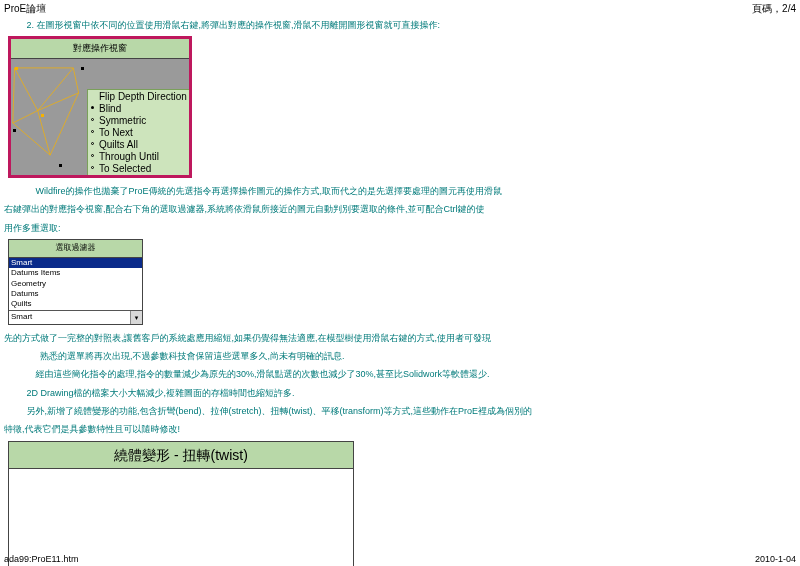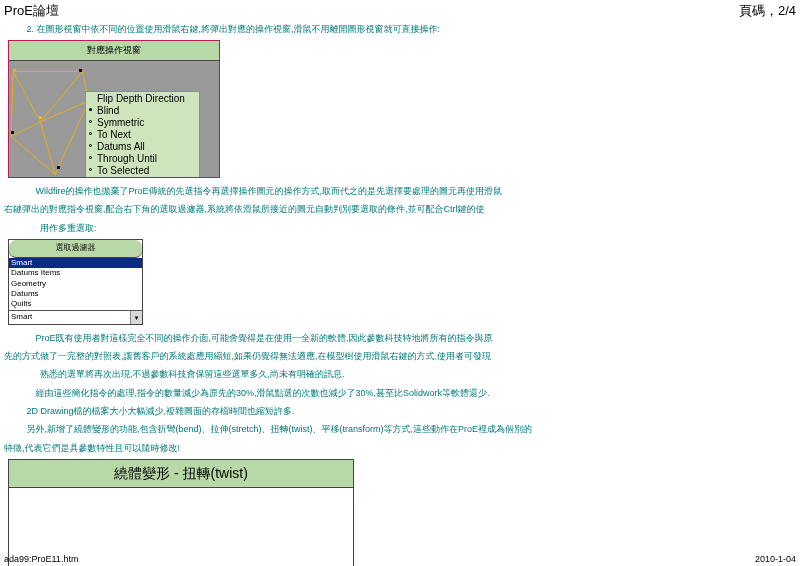--- a/index.html
+++ b/index.html
@@ -10,29 +10,29 @@
     color: #000;
     width: 800px;
     position: relative;
     height: 566px;
     overflow: hidden;
   }
   .header {
     display: flex;
     justify-content: space-between;
     padding: 2px 4px;
-    font-size: 13px;
+    font-size: 10px;
   }
   .content { padding: 0 4px; font-size: 9px; line-height: 1.6; }
   .para { text-indent: 2.5em; margin-bottom: 4px; color: #007a7a; }
 
   .figure1-wrap { margin: 4px 0 6px 4px; }
   .fig-outer {
-    border: 1px solid #be185d;
-    width: 212px;
+    border: 3px solid #be185d;
+    width: 184px;
   }
   .fig-title {
     background: #b8d8a8;
     text-align: center;
     font-size: 9px;
     padding: 2px 0;
     border-bottom: 1px solid #444;
   }
   .fig-body {
     height: 116px;
@@ -84,21 +84,20 @@
   .filter {
     border: 1px solid #444;
     width: 135px;
     font-size: 8px;
   }
   .filter-title {
     background: #b8d8a8;
     text-align: center;
     padding: 2px 0;
     border-bottom: 1px solid #444;
-    border-radius: 7px;
   }
   .filter-body { }
   .filter-row {
     background: #fff;
     padding: 0 2px;
     line-height: 1.3;
   }
   .filter-row.selected {
     background: #0a2a8a;
     color: #fff;
@@ -170,50 +169,49 @@
         <div class="dot d2"></div>
         <div class="dot d3"></div>
         <div class="dot d4"></div>
         <div class="dot d5"></div>
         <div class="dot d6"></div>
         <div class="menu">
           <div style="padding-left:8px;">Flip Depth Direction</div>
           <div class="radio">Blind</div>
           <div class="radio-o">Symmetric</div>
           <div class="radio-o">To Next</div>
-          <div class="radio-o">Datums All</div>
+          <div class="radio-o">Quilts All</div>
           <div class="radio-o">Through Until</div>
           <div class="radio-o">To Selected</div>
         </div>
       </div>
     </div>
   </div>
 
   <div class="para" style="text-indent:3.5em;">Wildfire的操作也拋棄了ProE傳統的先選指令再選擇操作圖元的操作方式,取而代之的是先選擇要處理的圖元再使用滑鼠</div>
   <div class="para" style="text-indent:0;">右鍵彈出的對應指令視窗,配合右下角的選取過濾器,系統將依滑鼠所接近的圖元自動判別要選取的條件,並可配合Ctrl鍵的使</div>
-  <div class="para" style="text-indent:0;margin-left:36px;">用作多重選取:</div>
+  <div class="para" style="text-indent:0;">用作多重選取:</div>
 
   <div class="filter-wrap">
     <div class="filter">
       <div class="filter-title">選取過濾器</div>
       <div class="filter-body">
         <div class="filter-row selected">Smart</div>
         <div class="filter-row">Datums Items</div>
         <div class="filter-row">Geometry</div>
         <div class="filter-row">Datums</div>
         <div class="filter-row">Quilts</div>
       </div>
       <div class="filter-combo">
         <div class="txt">Smart</div>
         <div class="arrow">▾</div>
       </div>
     </div>
   </div>
 
-  <div class="para" style="text-indent:3.5em;">ProE既有使用者對這樣完全不同的操作介面,可能會覺得是在使用一全新的軟體,因此參數科技特地將所有的指令與原</div>
   <div class="para" style="text-indent:0;">先的方式做了一完整的對照表,讓舊客戶的系統處應用縮短,如果仍覺得無法適應,在模型樹使用滑鼠右鍵的方式,使用者可發現</div>
   <div class="para" style="text-indent:0;margin-left:36px;">熟悉的選單將再次出現,不過參數科技會保留這些選單多久,尚未有明確的訊息.</div>
   <div class="para" style="text-indent:3.5em;">經由這些簡化指令的處理,指令的數量減少為原先的30%,滑鼠點選的次數也減少了30%,甚至比Solidwork等軟體還少.</div>
   <div class="para">2D Drawing檔的檔案大小大幅減少,複雜圖面的存檔時間也縮短許多.</div>
   <div class="para">另外,新增了繞體變形的功能,包含折彎(bend)、拉伸(stretch)、扭轉(twist)、平移(transform)等方式,這些動作在ProE裡成為個別的</div>
   <div class="para" style="text-indent:0;">特徵,代表它們是具參數特性且可以隨時修改!</div>
 
   <div class="figure2-wrap">
     <div class="fig2">
       <div class="fig2-title">繞體變形 - 扭轉(twist)</div>

